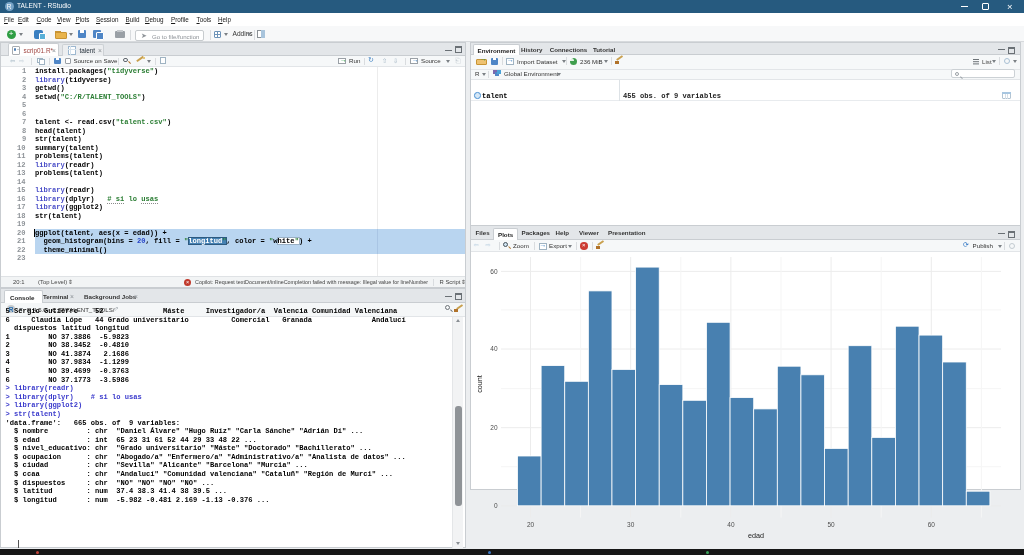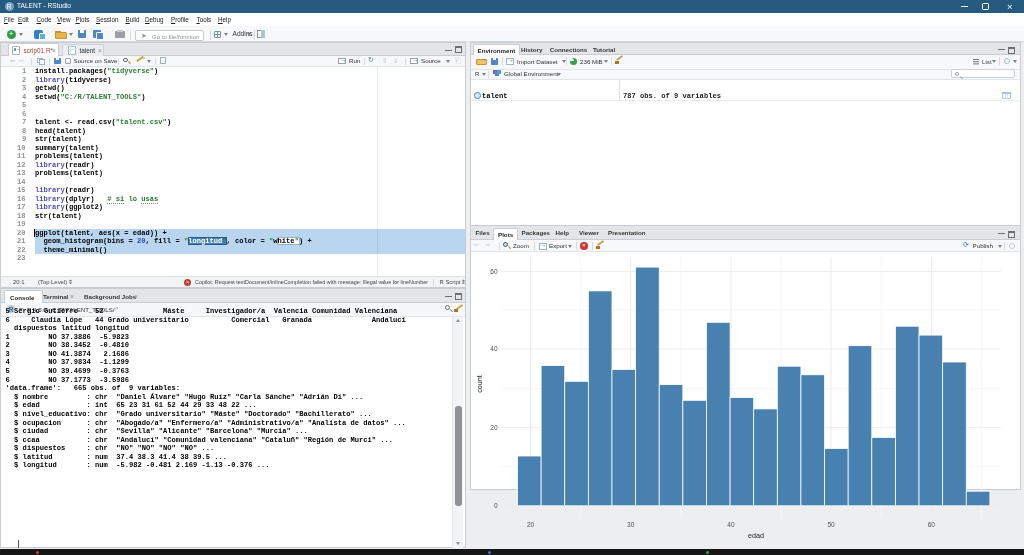--- a/index.html
+++ b/index.html
@@ -220,20 +220,24 @@
 
   <pre class="conpre" style="left:4.6px;top:18px;">5 Sergio Gutiérre    52              Máste     Investigador/a  Valencia Comunidad Valenciana
 6     Claudia Lópe   44 Grado universitario          Comercial   Granada              Andalucí
   dispuestos latitud longitud
 1         NO 37.3886  -5.9823
 2         NO 38.3452  -0.4810
 3         NO 41.3874   2.1686
 4         NO 37.9834  -1.1299
 5         NO 39.4699  -0.3763
 6         NO 37.1773  -3.5986
+<span class="b">&gt; library(readr)
+&gt; library(dplyr)    # si lo usas
+&gt; library(ggplot2)
+&gt; str(talent)</span>
 'data.frame':   665 obs. of  9 variables:
   $ nombre         : chr  "Daniel Álvare" "Hugo Ruíz" "Carla Sánche" "Adrián Dí" ...
   $ edad           : int  65 23 31 61 52 44 29 33 48 22 ...
   $ nivel_educativo: chr  "Grado universitario" "Máste" "Doctorado" "Bachillerato" ...
   $ ocupacion      : chr  "Abogado/a" "Enfermero/a" "Administrativo/a" "Analista de datos" ...
   $ ciudad         : chr  "Sevilla" "Alicante" "Barcelona" "Murcia" ...
   $ ccaa           : chr  "Andalucí" "Comunidad valenciana" "Cataluñ" "Región de Murci" ...
   $ dispuestos     : chr  "NO" "NO" "NO" "NO" ...
   $ latitud        : num  37.4 38.3 41.4 38 39.5 ...
   $ longitud       : num  -5.982 -0.481 2.169 -1.13 -0.376 ...
@@ -293,21 +297,21 @@
     <span class="abs" style="left:33px;top:0.2px;">Global Environment</span>
     <div class="abs" style="left:86px;top:2.8px;border-left:2.4px solid transparent;border-right:2.4px solid transparent;border-top:3px solid #7b8085;"></div>
     <div class="abs" style="left:480px;top:-0.5px;width:64px;height:9px;background:#fff;border:1px solid #ccd1d5;border-radius:2px;">
       <div class="abs" style="left:3px;top:2px;width:4px;height:4px;border:1px solid #9aa0a6;border-radius:50%;"></div>
       <div class="abs" style="left:7.5px;top:7px;width:2.5px;height:1px;background:#9aa0a6;transform:rotate(45deg);"></div>
     </div>
   </div>
   <div class="abs" style="left:0;top:45.9px;width:549px;height:11.8px;background:#fff;border-bottom:1px solid #e8ebee;">
     <div class="abs" style="left:3px;top:3.2px;width:6.5px;height:6.5px;border-radius:50%;border:1.8px solid #4a90d2;background:#d6e8f7;"></div>
     <span class="abs mono" style="left:11px;top:3.2px;font-size:7.1px;color:#000;font-weight:bold;">talent</span>
-    <span class="abs mono" style="left:152px;top:3.2px;font-size:7.1px;color:#1c1c1c;font-weight:bold;">787 obs. of 9 variables</span>
+    <span class="abs mono" style="left:152px;top:3.2px;font-size:7.1px;color:#1c1c1c;font-weight:bold;">455 obs. of 9 variables</span>
     <div class="abs" style="left:531px;top:3.2px;width:8.5px;height:7px;background:#fff;border:1px solid #b3c4d2;border-radius:1px;"></div>
     <div class="abs" style="left:531px;top:3.2px;width:8.5px;height:2px;background:#a8c6e0;"></div>
     <div class="abs" style="left:533.6px;top:5.2px;width:0.8px;height:5px;background:#d7dfe6;"></div>
     <div class="abs" style="left:536.4px;top:5.2px;width:0.8px;height:5px;background:#d7dfe6;"></div>
   </div>
   <div class="abs" style="left:147.5px;top:37.3px;width:1px;height:20.4px;background:#dde2e6;"></div>
 </div>
 
 <div class="abs" id="plotpane" style="left:470px;top:225px;width:551px;height:265px;background:#fff;border:1px solid #c9cdd1;">
   <div class="abs" style="left:0;top:0;width:549px;height:13.5px;background:#e3e6e9;border-bottom:1px solid #c9cdd1;">

